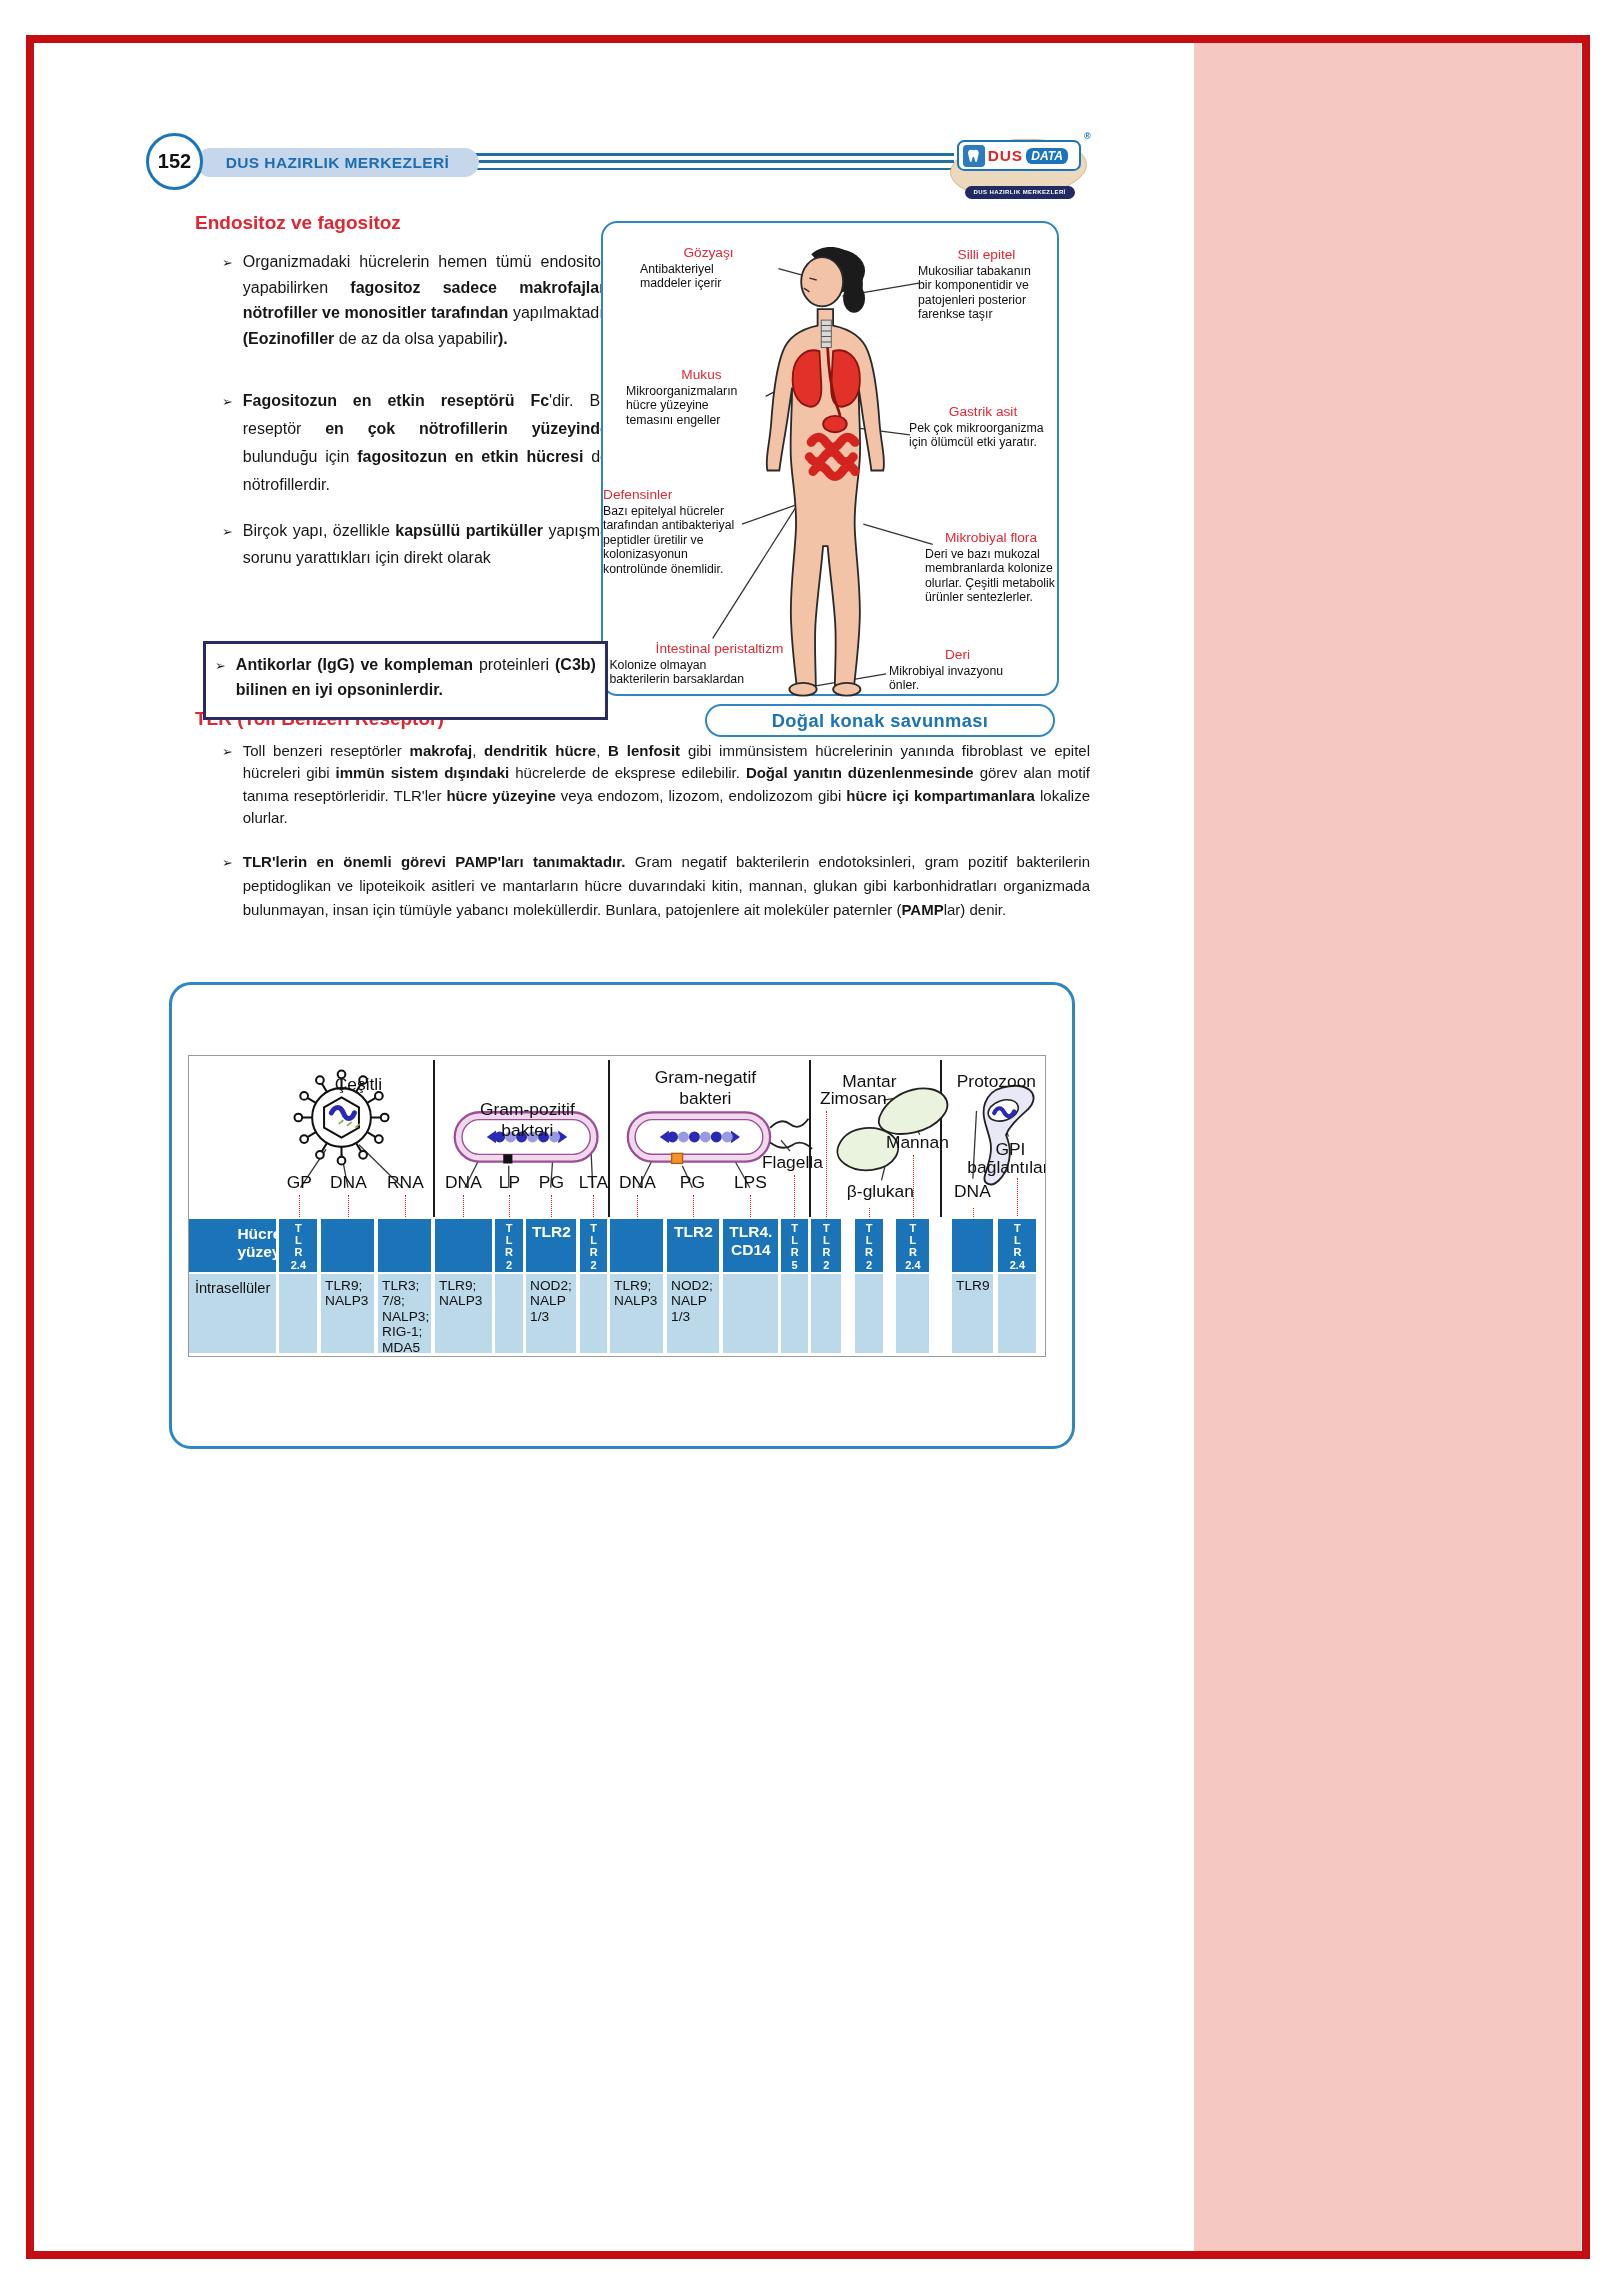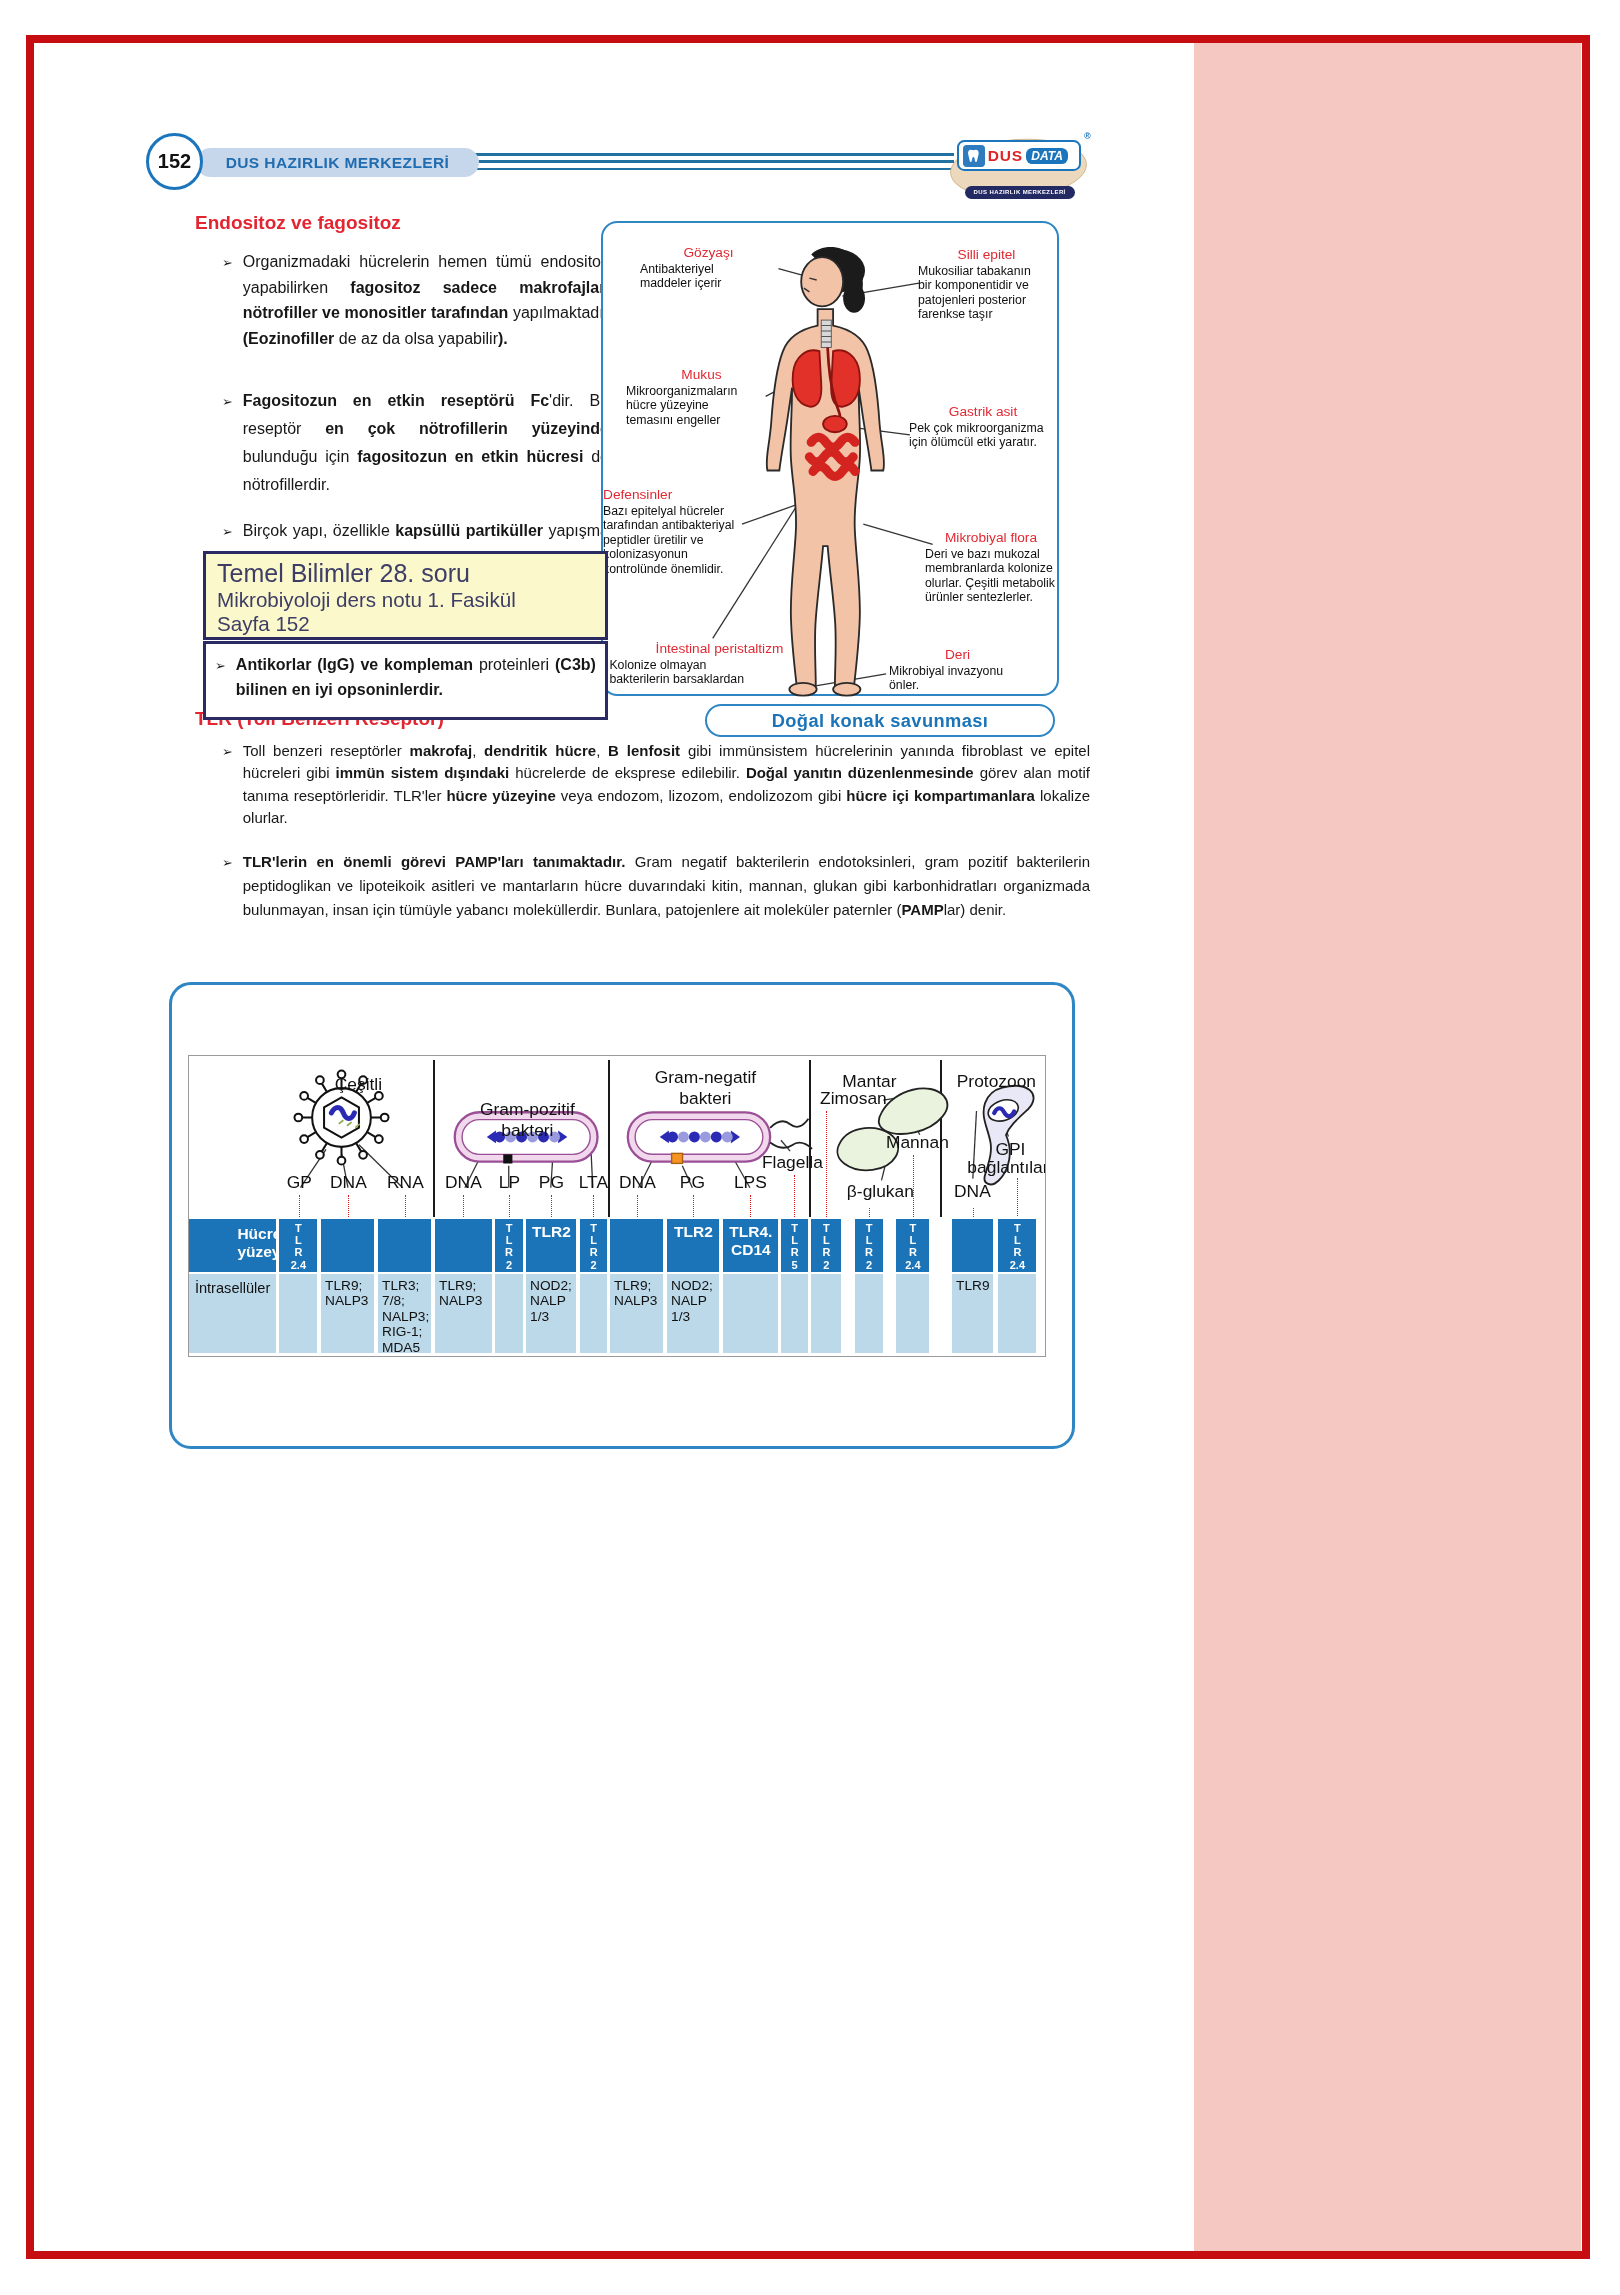--- a/index.html
+++ b/index.html
@@ -118,25 +118,20 @@
   </div>
   <div class="bullet" id="b2">
     <span class="mk" style="white-space: pre-line;">➢</span>
     <span class="tx"><span class="b">Fagositozun en etkin reseptörü Fc</span><span>'dir. Bu reseptör </span><span class="b">en çok nötrofillerin yüzeyinde</span><span> bulunduğu için </span><span class="b">fagositozun en etkin hücresi</span><span> de nötrofillerdir.</span></span>
   </div>
   <div class="bullet" id="b3">
     <span class="mk" style="white-space: pre-line;">➢</span>
     <span class="tx"><span>Birçok yapı, özellikle </span><span class="b">kapsüllü partiküller</span><span> yapışma sorunu yarattıkları için direkt olarak</span></span>
   </div>
 
-  <div class="note-box">
-    <div class="nb1" style="white-space: pre-line;">Temel Bilimler 28. soru</div>
-    <div class="nb2" style="white-space: pre-line;">Mikrobiyoloji ders notu 1. Fasikül</div>
-    <div class="nb3" style="white-space: pre-line;">Sayfa 152</div>
-  </div>
 
   <div class="ops-box">
     <div class="bullet">
       <span class="mk" style="white-space: pre-line;">➢</span>
       <span class="tx"><span class="b">Antikorlar (IgG) ve kompleman </span><span>proteinleri </span><span class="b">(C3b) bilinen en iyi opsoninlerdir.</span></span>
     </div>
   </div>
 
   <h2 class="sec-title" id="h-tlr" style="white-space: pre-line;">TLR  (Toll Benzeri Reseptör)</h2>
   <div class="bullet" id="tb1">

